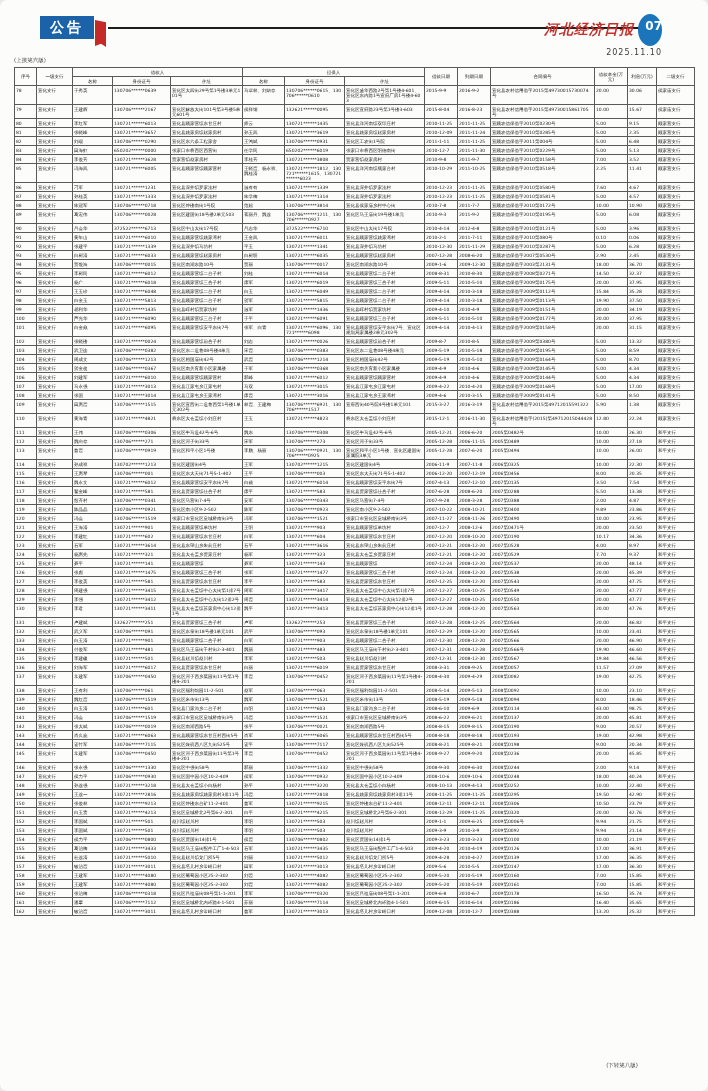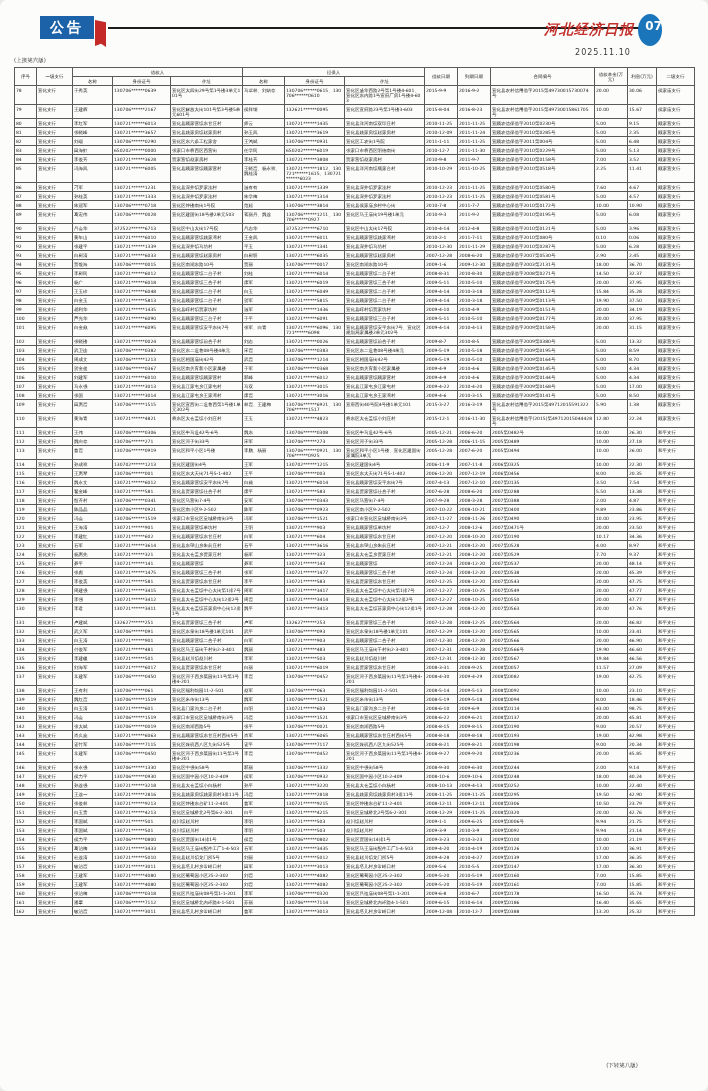--- a/index.html
+++ b/index.html
@@ -10,21 +10,21 @@
   .gonggao-badge{position:absolute;left:40px;top:16px;width:54px;height:23px;background:#1b62a8;
     color:#fff;font-size:14px;font-weight:bold;line-height:23px;text-align:center;letter-spacing:3px;z-index:2;}
   .gonggao-flag{position:absolute;left:95px;top:20px;width:11px;height:27px;background:#c42a28;
     clip-path:polygon(0 0,100% 8%,100% 100%,55% 88%,0 96%);z-index:1;}
   .top-rule{position:absolute;left:108px;top:27px;width:548px;height:2px;background:#1d1d1d;}
   .masthead{position:absolute;right:46px;top:14px;text-align:right;}
   .masthead .paper-name{display:inline-block;color:#c2312c;font-family:"DejaVu Serif",serif;
     font-size:14px;font-weight:bold;font-style:italic;letter-spacing:1px;vertical-align:middle;}
   .page-circle{display:inline-block;vertical-align:middle;margin-left:4px;width:24px;height:32px;border-radius:50%;
     background:#1b75bb;color:#fff;font-size:12px;font-weight:bold;line-height:24px;}
-  .masthead .paper-date{margin-top:2px;color:#3a3a3a;font-size:8px;letter-spacing:1px;text-align:center;}
+  .masthead .paper-date{margin-top:2px;color:#3a3a3a;font-size:8px;letter-spacing:1px;}
 
   .note-top{position:absolute;left:14px;top:57px;font-size:5.5px;color:#444;}
   .note-bottom{position:absolute;right:70px;top:1062px;font-size:5.5px;color:#444;}
 
   
   .ann-table{position:absolute;left:14px;top:67px;width:680px;border-collapse:collapse;table-layout:fixed;}
   .ann-table th,.ann-table td{border:1px solid #5a5a58;color:#1c1c1c;font-weight:normal;
     font-size:4.5px;line-height:5px;padding:1.5px 1px;vertical-align:top;text-align:left;
     word-break:break-all;overflow:hidden;}
   .ann-table th{text-align:center;vertical-align:middle;background:#fcfcfa;}

